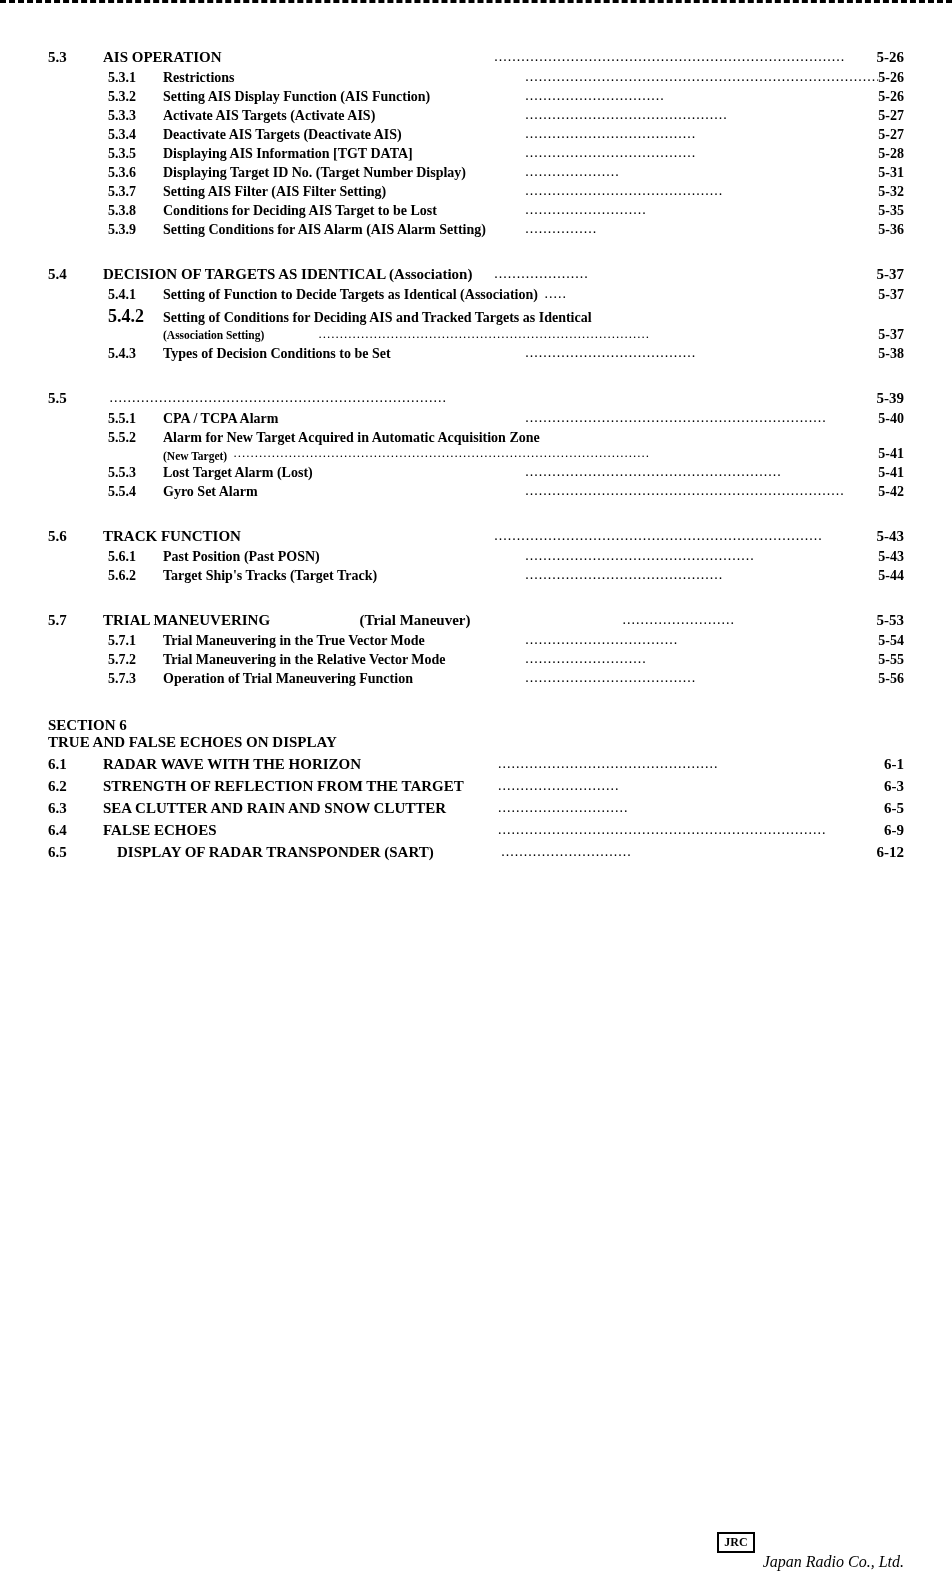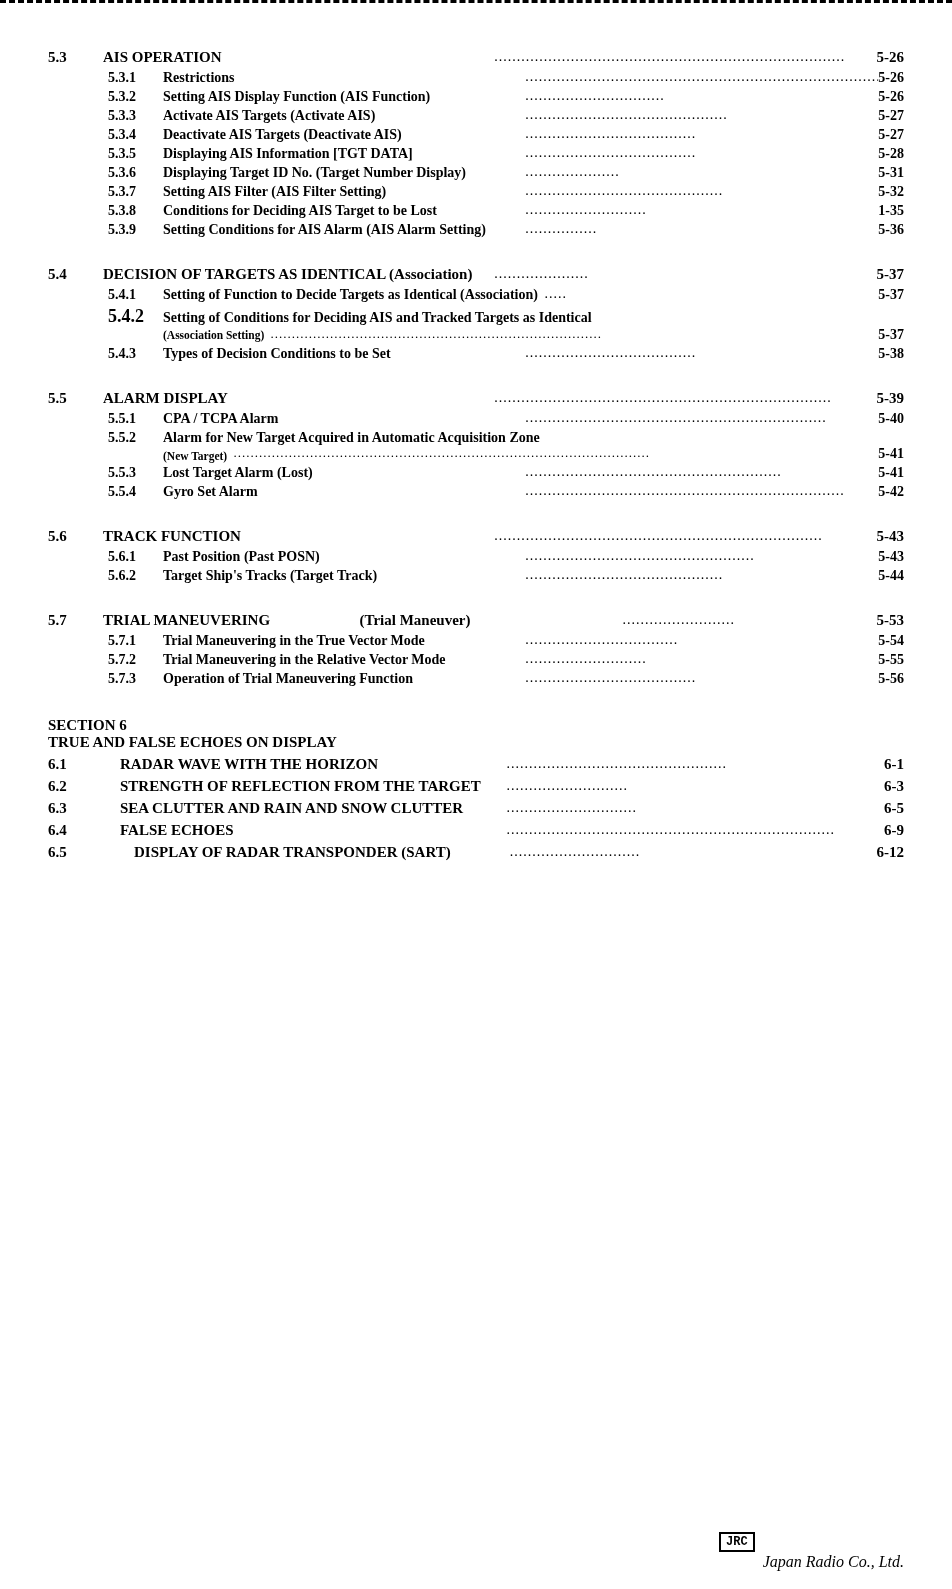--- a/index.html
+++ b/index.html
@@ -128,21 +128,20 @@
     .section6-subtitle {
       font-size: 15px;
       font-weight: bold;
     }
 
     .toc-level1-6 {
       display: flex;
       align-items: flex-end;
       margin-bottom: 5px;
       margin-top: 5px;
-      gap: 17px;
     }
 
     .toc-num-6 {
       font-weight: bold;
       font-size: 15px;
       min-width: 55px;
       flex-shrink: 0;
     }
 
     .toc-label-6 {
@@ -165,21 +164,21 @@
       display: flex;
       align-items: center;
       gap: 8px;
     }
 
     .jrc-box {
       border: 2px solid #000;
       padding: 1px 5px;
       font-size: 12px;
       font-weight: bold;
-      font-family: Liberation Mono, monospace;
+      font-family: Liberation Serif, serif;
     }
 
     .jrc-company {
       font-size: 16px;
       font-style: italic;
       margin-top: 40px;
     }
 
     
     .sub-entry-wrap {
@@ -277,21 +276,21 @@
         <span class="entry-filler dots">&nbsp;............................................</span>
         <span class="entry-pagenum toc-page-2">5-32</span>
       </span>
     </div>
 
     <div class="toc-level2">
       <span class="toc-num-2">5.3.8</span>
       <span class="entry-row">
         <span class="entry-text toc-label-2">Conditions for Deciding AIS Target to be Lost</span>
         <span class="entry-filler dots">&nbsp;...........................</span>
-        <span class="entry-pagenum toc-page-2">1-35</span>
+        <span class="entry-pagenum toc-page-2">5-35</span>
       </span>
     </div>
 
     <div class="toc-level2">
       <span class="toc-num-2">5.3.9</span>
       <span class="entry-row">
         <span class="entry-text toc-label-2">Setting Conditions for AIS Alarm (AIS Alarm Setting)</span>
         <span class="entry-filler dots">&nbsp;................</span>
         <span class="entry-pagenum toc-page-2">5-36</span>
       </span>
@@ -315,42 +314,41 @@
         <span class="entry-filler dots">&nbsp;.....</span>
         <span class="entry-pagenum toc-page-2">5-37</span>
       </span>
     </div>
 
     <div class="sub-entry-wrap">
       <div class="entry-row">
         <span class="entry-text" style="font-weight:bold;font-size:18px;min-width:55px;flex-shrink:0;">5.4.2</span>
         <span class="entry-text toc-label-2">Setting of Conditions for Deciding AIS and Tracked Targets as Identical</span>
       </div>
-      <div class="line2" style="padding-left:55px;display:flex;align-items:baseline;">
+      <div class="line2" style="padding-left:55px;display:flex;align-items:baseline;gap:48px;">
         <span style="font-size:11.5px;font-weight:bold;">(Association Setting)</span>
         <span class="entry-filler dots" style="font-size:13px;">&nbsp;..............................................................................</span>
         <span class="entry-pagenum toc-page-2">5-37</span>
       </div>
     </div>
 
     <div class="toc-level2">
       <span class="toc-num-2">5.4.3</span>
       <span class="entry-row">
         <span class="entry-text toc-label-2">Types of Decision Conditions to be Set</span>
         <span class="entry-filler dots">&nbsp;......................................</span>
         <span class="entry-pagenum toc-page-2">5-38</span>
       </span>
     </div>
   </div>
 
   <div class="toc-section">
     <div class="toc-level1">
       <span class="toc-num">5.5</span>
       <span class="entry-row">
-        <span class="entry-text toc-label">ALARM DISPLAY</span>
         <span class="entry-filler dots">&nbsp;...........................................................................</span>
         <span class="entry-pagenum toc-page">5-39</span>
       </span>
     </div>
 
     <div class="toc-level2">
       <span class="toc-num-2">5.5.1</span>
       <span class="entry-row">
         <span class="entry-text toc-label-2">CPA / TCPA Alarm</span>
         <span class="entry-filler dots">&nbsp;...................................................................</span>

